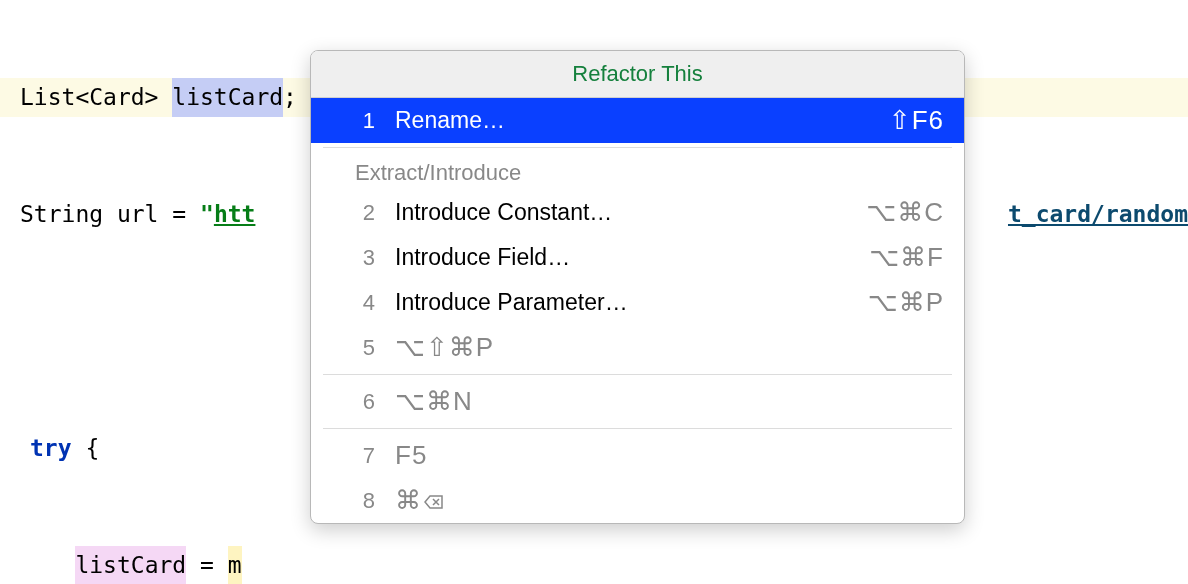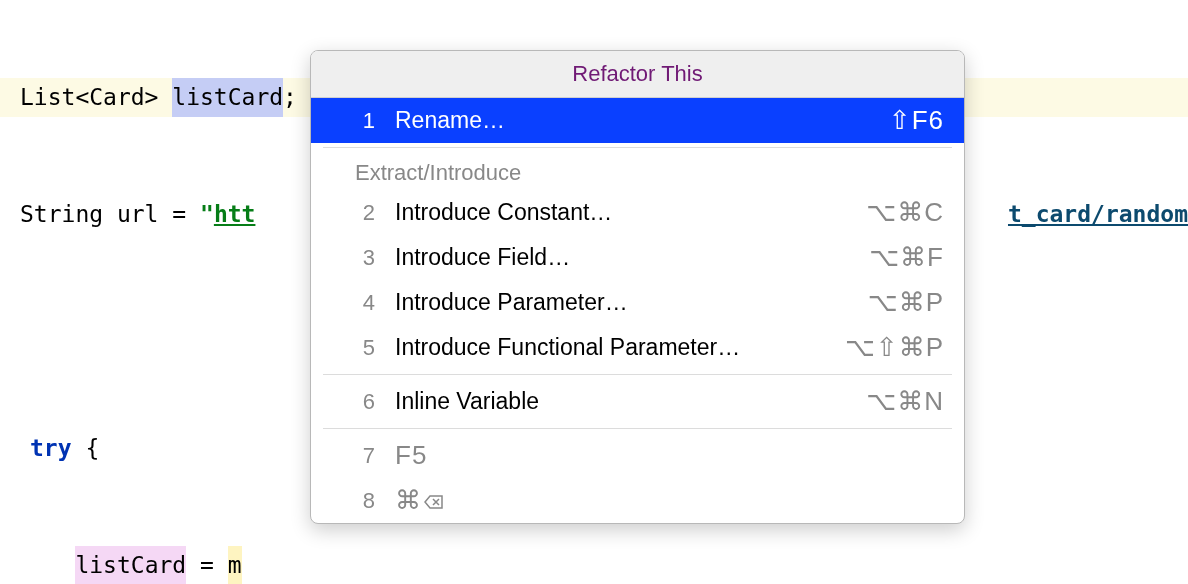--- a/index.html
+++ b/index.html
@@ -50,21 +50,21 @@
       border-radius: 8px;
       box-shadow: 0 6px 20px rgba(0,0,0,0.2);
       overflow: hidden;
       font-family: -apple-system, "Segoe UI", sans-serif;
     }
     .popup-title {
       background: #efefef;
       text-align: center;
       font-size: 22px;
       padding: 10px 0;
-      color: #701a75;
+      color: #15803d;
       border-bottom: 1px solid #d0d0d0;
     }
     .popup-item {
       display: flex;
       align-items: center;
       padding: 6px 20px 6px 20px;
       font-size: 23px;
       height: 45px;
     }
     .popup-item.selected {
@@ -145,29 +145,27 @@
     <span class="label">Introduce Field…</span>
     <span class="shortcut">⌥⌘F</span>
   </div>
   <div class="popup-item">
     <span class="num">4</span>
     <span class="label">Introduce Parameter…</span>
     <span class="shortcut">⌥⌘P</span>
   </div>
   <div class="popup-item">
     <span class="num">5</span>
-    <span class="label">Introduce Functional Parameter…</span>
     <span class="shortcut">⌥⇧⌘P</span>
   </div>
 
   <div class="popup-sep"></div>
 
   <div class="popup-item">
     <span class="num">6</span>
-    <span class="label">Inline Variable</span>
     <span class="shortcut">⌥⌘N</span>
   </div>
 
   <div class="popup-sep"></div>
 
   <div class="popup-item">
     <span class="num">7</span>
     <span class="shortcut">F5</span>
   </div>
   <div class="popup-item">

